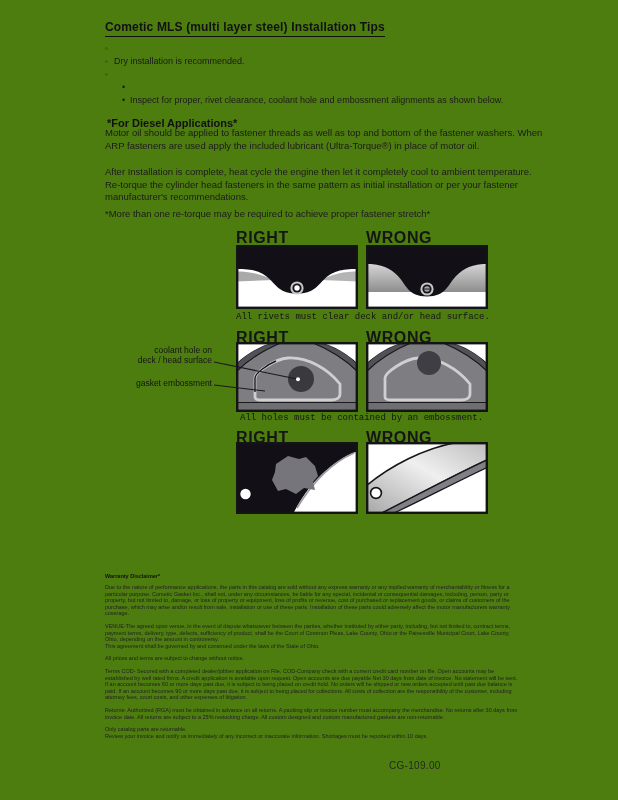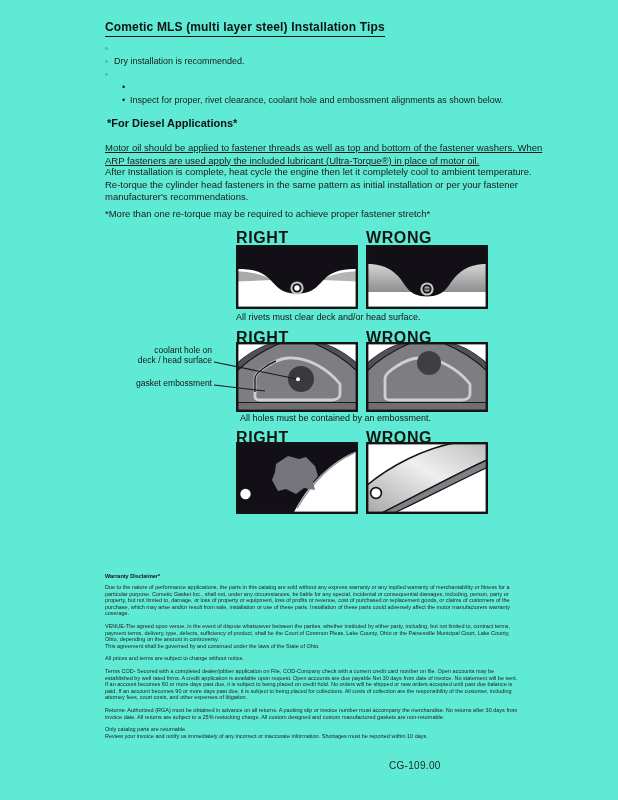--- a/index.html
+++ b/index.html
@@ -1,33 +1,33 @@
 <!DOCTYPE html>
 <html><head>
 <meta charset="utf-8">
 <style>
   html,body{margin:0;padding:0;background:#ffffff;}
   #page{
-    position:relative;width:618px;height:800px;background:#5eead4;overflow:hidden;
+    position:relative;width:618px;height:800px;background:#4d7c0f;overflow:hidden;
     font-family:"Liberation Sans","DejaVu Sans",sans-serif;color:#1b1b1b;
   }
   .abs{position:absolute;}
   .title{
     font-size:12px;font-weight:bold;letter-spacing:.15px;color:#111;
     display:inline-block;border-bottom:1.6px solid #111;padding-bottom:2px;white-space:nowrap;
   }
   .bullets{left:105px;top:42px;font-size:9px;line-height:13px;}
   .b-row{display:flex;white-space:nowrap;}
   .b-glyph{width:9px;font-size:8px;flex:0 0 auto;}
   .b-sub{margin-left:17px;}
   .b-sub .b-glyph{font-size:9px;width:8px;}
   .h2{font-size:11px;font-weight:bold;color:#111;white-space:nowrap;}
   .para{font-size:9.5px;line-height:12.5px;width:442px;}
   .dlabel{width:122px;text-align:left;font-size:16px;font-weight:bold;letter-spacing:.6px;color:#151515;}
-  .caption{font-size:9px;line-height:11px;color:#151515;white-space:nowrap;}
+  .caption{font-size:9px;line-height:11px;color:#151515;white-space:nowrap;font-family:Liberation Mono, monospace;}
   .sidelabel{font-size:8.5px;line-height:10px;text-align:right;width:112px;color:#151515;}
   .tiny{font-size:5.5px;line-height:6.6px;width:416px;color:#222;}
   .tiny-h{font-size:5.5px;font-weight:bold;color:#111;}
   .footer-code{font-size:10px;letter-spacing:.3px;color:#262626;}
   svg{display:block;}
 </style>
 </head>
 <body>
 
 <div id="page">
@@ -50,21 +50,21 @@
     <div class="b-row b-sub">
       <span class="b-glyph">•</span>
     </div>
     <div class="b-row b-sub">
       <span class="b-glyph">•</span>
       <span>Inspect for proper, rivet clearance, coolant hole and embossment alignments as shown below.</span>
     </div>
   </div>
 
   <div class="abs h2" style="left:107px;top:117px;">*For Diesel Applications*</div>
-  <div class="abs para" style="left:105px;top:142px;text-decoration:underline;">Motor oil should be applied to fastener threads as well as top and bottom of the fastener washers. When ARP fasteners are used apply the included lubricant (Ultra-Torque®) in place of motor oil.</div>
+  <div class="abs para" style="left:105px;top:127px;">Motor oil should be applied to fastener threads as well as top and bottom of the fastener washers. When ARP fasteners are used apply the included lubricant (Ultra-Torque®) in place of motor oil.</div>
   <div class="abs para" style="left:105px;top:166px;">After Installation is complete, heat cycle the engine then let it completely cool to ambient temperature. Re-torque the cylinder head fasteners in the same pattern as initial installation or per your fastener manufacturer's recommendations.</div>
   <div class="abs para" style="left:105px;top:208px;">*More than one re-torque may be required to achieve proper fastener stretch*</div>
 
   <div class="abs dlabel" style="left:236px;top:229px;">RIGHT</div>
   <div class="abs dlabel" style="left:366px;top:229px;">WRONG</div>
 
   <div class="abs" style="left:236px;top:245px;">
     <svg width="122" height="64" viewBox="0 0 122 64">
       <rect x="0" y="0" width="122" height="64" fill="#ffffff"></rect>
       <path d="M0,26.5 C14,26.5 26,29 37,35 L0,36.5 Z" fill="#a9a9a9"></path>

